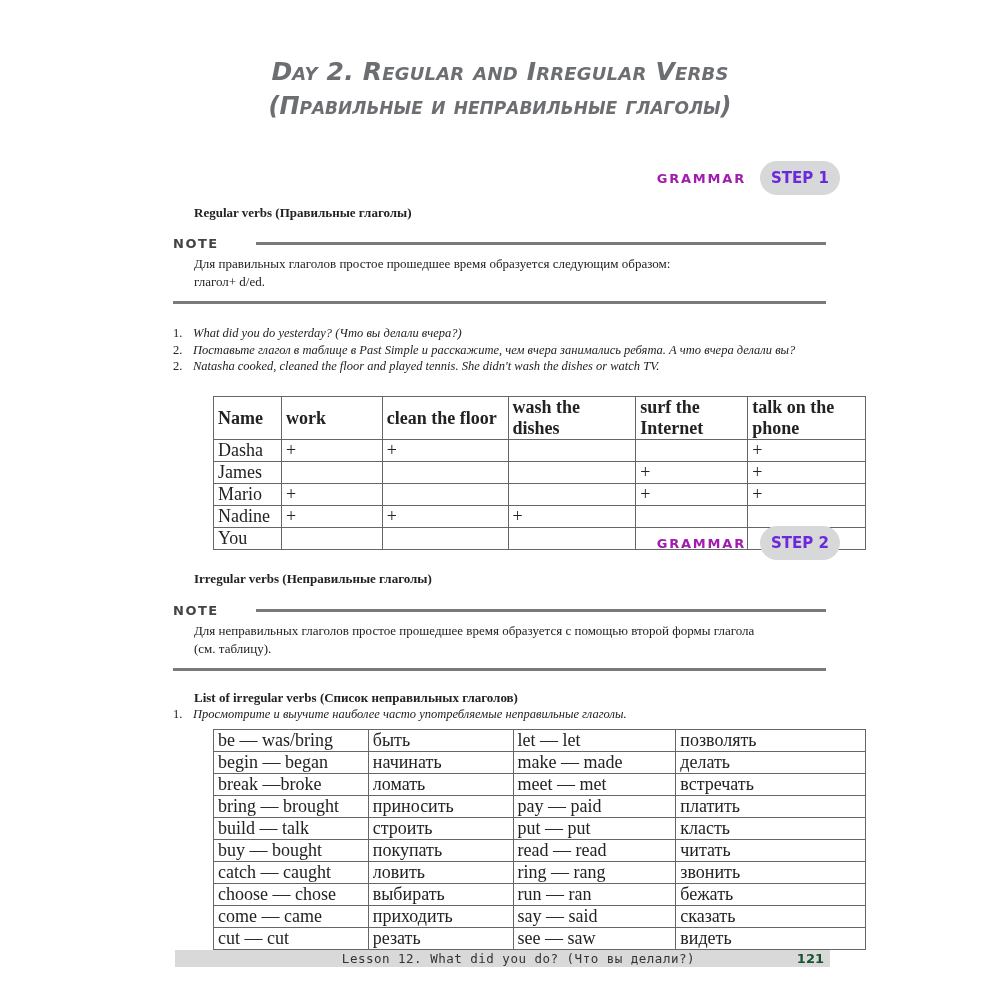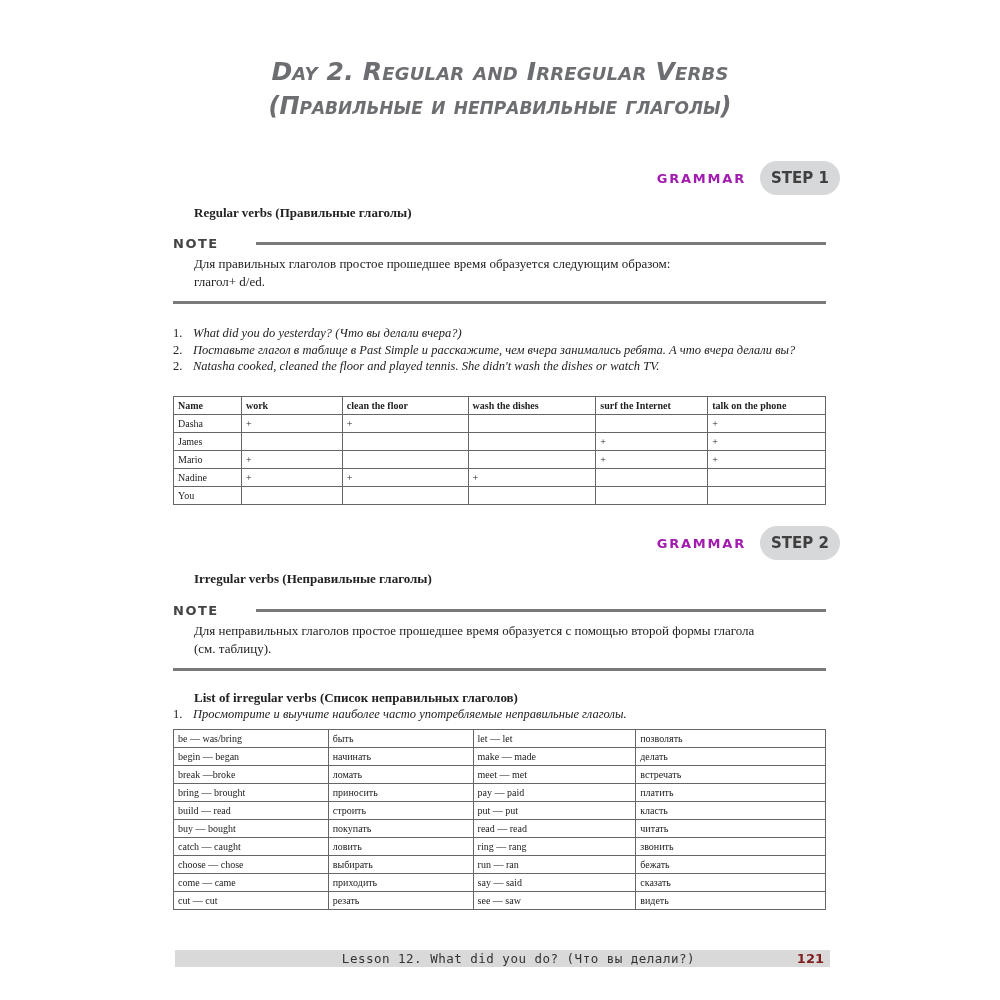--- a/index.html
+++ b/index.html
@@ -2,38 +2,38 @@
 <html><head>
   <meta charset="utf-8">
   <style>
     html, body { margin:0; padding:0; background:#ffffff; }
     body { width:1000px; height:1000px; position:relative; overflow:hidden; font-family:"Liberation Serif", serif; color:#222; }
     .page-title { position:absolute; left:0; width:1000px; top:55px; text-align:center; font-family:"DejaVu Sans", sans-serif; font-style:italic; font-weight:bold; color:#6c6e72; line-height:34px; font-variant:small-caps; }
     .page-title .t1 { font-size:25px; letter-spacing:0.2px; }
     .page-title .t2 { font-size:24px; }
     .grammar-row { position:absolute; right:160px; display:flex; align-items:center; }
     .grammar-label { font-family:"DejaVu Sans", sans-serif; font-weight:bold; font-size:13px; letter-spacing:1.8px; color:#a21caf; margin-right:14px; }
-    .step-pill { background:#d7d8da; border-radius:18px; height:34px; width:80px; display:flex; align-items:center; justify-content:center; font-family:"DejaVu Sans", sans-serif; font-weight:bold; font-size:15px; color:#404040; }
+    .step-pill { background:#d7d8da; border-radius:18px; height:34px; width:80px; display:flex; align-items:center; justify-content:center; font-family:"DejaVu Sans", sans-serif; font-weight:bold; font-size:15px; color:#6d28d9; }
     .section-heading { position:absolute; left:194px; font-weight:bold; font-size:13px; }
     .note { position:absolute; left:173px; width:653px; }
     .note-head { display:flex; align-items:center;gap:31px; }
     .note-label { font-family:"DejaVu Sans", sans-serif; font-weight:bold; font-size:13px; letter-spacing:1.5px; color:#444; margin-right:6px; }
     .note-rule { flex:1; height:3px; background:#7a7a7a; }
     .note-body { padding-left:21px; font-size:13px; line-height:18px; margin-top:4px; }
     .note-bottom { height:3px; background:#7a7a7a; margin-top:10px; }
     .tasks { position:absolute; left:173px; width:660px; font-size:12.5px; line-height:16.5px; }
     .task { display:flex; }
     .task .num { width:20px; font-style:normal; }
     .task .txt { flex:1; font-style:italic; }
-    table { border-collapse:collapse; position:absolute; font-size:10px; }
+    table { border-collapse:collapse; position:absolute; font-size:18px;margin-left:40px; }
     td, th { border:1px solid #666; padding:0 4px; height:17px; text-align:left; vertical-align:middle; }
     th { font-weight:bold; }
     .footer-bar { position:absolute; left:175px; top:950px; width:655px; height:17px; background:#d9d9d9; }
     .footer-text { position:absolute; left:0; width:520px; text-align:right; font-family:"DejaVu Sans Mono", monospace; font-size:12.5px; color:#333; line-height:17px; letter-spacing:0.5px; }
-    .page-number { position:absolute; right:6px; font-family:"DejaVu Sans", sans-serif; font-weight:bold; font-size:13px; line-height:17px; color:#7f1d1d; }
+    .page-number { position:absolute; right:6px; font-family:"DejaVu Sans", sans-serif; font-weight:bold; font-size:13px; line-height:17px; color:#14532d; }
   </style>
 </head>
 <body>
 
 <div class="page-title">
   <div class="t1">Day 2. Regular and Irregular Verbs</div>
   <div class="t2">(Правильные и неправильные глаголы)</div>
 </div>
 
 <div class="grammar-row" style="top:161px;">
@@ -186,21 +186,21 @@
         <td>meet — met</td>
         <td>встречать</td>
       </tr>
       <tr>
         <td>bring — brought</td>
         <td>приносить</td>
         <td>pay — paid</td>
         <td>платить</td>
       </tr>
       <tr>
-        <td>build — read</td>
+        <td>build — talk</td>
         <td>строить</td>
         <td>put — put</td>
         <td>класть</td>
       </tr>
       <tr>
         <td>buy — bought</td>
         <td>покупать</td>
         <td>read — read</td>
         <td>читать</td>
       </tr>

